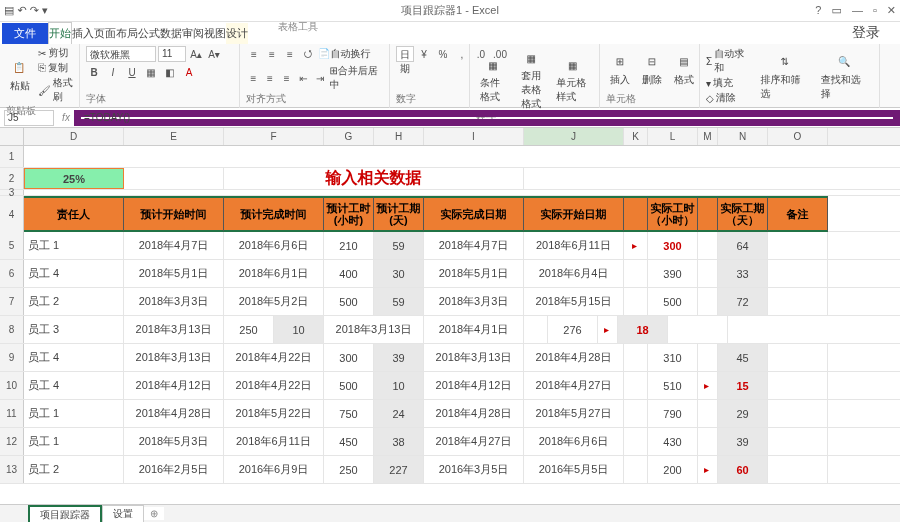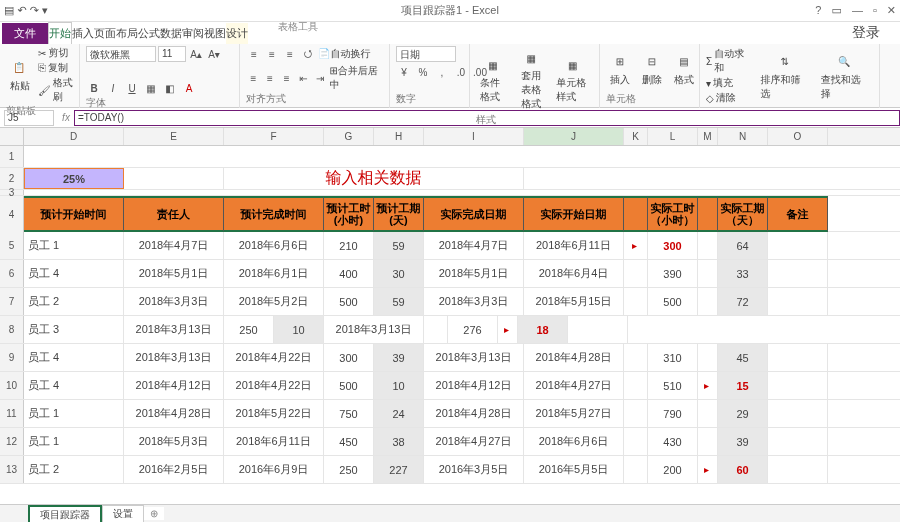--- a/index.html
+++ b/index.html
@@ -3,54 +3,54 @@
 <meta charset="utf-8">
 <style>
 *{box-sizing:border-box;margin:0;padding:0;font-family:"Microsoft YaHei","Segoe UI",sans-serif}
 body{width:900px;height:522px;background:#fff;font-size:11px;color:#444;overflow:hidden;position:relative}
 .titlebar{height:22px;background:#fff;display:flex;align-items:center;justify-content:space-between;padding:0 4px;border-bottom:1px solid #e0e0e0}
 .titlebar .center{position:absolute;left:50%;transform:translateX(-50%);font-size:11px;color:#666}
 .titlebar .left{font-size:11px;color:#555}
 .winctrl{display:flex;gap:10px;color:#666}
 .winctrl span{cursor:default;font-size:11px}
 .tabstrip{height:22px;display:flex;align-items:flex-end;padding-left:2px;position:relative}
-.filetab{background:#701a75;color:#fff;padding:3px 12px;font-size:11px}
+.filetab{background:#1d4ed8;color:#fff;padding:3px 12px;font-size:11px}
 .rtab{padding:3px 0;font-size:11px;color:#444;cursor:default}
 .rtab.active{background:#fff;border:1px solid #ccc;border-bottom:none;color:#217346}
 .tools-hint{color:#888;font-size:10px;position:absolute;top:-2px;left:278px}
 .signin{position:absolute;right:20px;top:2px;font-size:14px;color:#444}
 .ribbon{height:64px;border-bottom:1px solid #ccc;display:flex;background:#f9f9f9}
 .rgroup{border-right:1px solid #e0e0e0;padding:2px 6px;display:flex;flex-direction:column;justify-content:space-between;height:64px}
 .rgroup .glabel{font-size:10px;color:#777;margin-top:auto}
 .rgroup .gbody{display:flex;align-items:center;gap:4px;flex:1}
 .bigbtn{display:flex;flex-direction:column;align-items:center;justify-content:center;gap:1px;font-size:10px;color:#444;padding:2px 4px}
 .bigbtn .ic{width:20px;height:20px;display:flex;align-items:center;justify-content:center}
 .smallstack{display:flex;flex-direction:column;gap:1px;font-size:10px}
 .smallstack div{display:flex;align-items:center;gap:2px}
 .fontsel{border:1px solid #ccc;background:#fff;padding:1px 3px;font-size:10px;width:70px;height:16px}
 .sizesel{border:1px solid #ccc;background:#fff;padding:1px 3px;font-size:10px;width:28px;height:16px}
 .numfmt{border:1px solid #ccc;background:#fff;padding:1px 3px;font-size:10px;width:60px;height:16px}
 .tinybtn{width:16px;height:16px;display:inline-flex;align-items:center;justify-content:center;font-size:10px;color:#555}
 .formulabar{height:20px;border-bottom:1px solid #ccc;display:flex;align-items:center;background:#fff}
 .namebox{width:50px;border:1px solid #ccc;height:16px;margin:0 4px;padding:0 3px;font-size:10px;display:flex;align-items:center}
 .fxlabel{width:16px;text-align:center;font-style:italic;color:#888;font-size:10px}
-.fxinput{flex:1;border:1px solid #701a75;height:16px;padding:0 3px;font-size:10px;display:flex;align-items:center}
+.fxinput{flex:1;border:7px solid #701a75;height:16px;padding:0 3px;font-size:10px;display:flex;align-items:center}
 .grid{position:relative;overflow:hidden;height:376px;background:#fff}
 .colhdrs{display:flex;height:18px;background:#f3f3f3;border-bottom:1px solid #ccc;position:sticky;top:0}
 .rownum{width:24px;background:#f3f3f3;border-right:1px solid #ccc;text-align:center;font-size:10px;color:#555;display:flex;align-items:center;justify-content:center}
 .colhdr{border-right:1px solid #e0e0e0;text-align:center;font-size:10px;color:#555;display:flex;align-items:center;justify-content:center;background:#f3f3f3}
 .colhdr.sel{background:#d4e8d4}
 .sheetrow{display:flex;height:22px;border-bottom:1px solid #e5e5e5}
 .sheetrow.data{height:28px}
 .cell{border-right:1px solid #e5e5e5;padding:2px 4px;display:flex;align-items:center;font-size:11px;overflow:hidden;white-space:nowrap}
 .c-D{width:100px}.c-E{width:100px}.c-F{width:100px}.c-G{width:50px}.c-H{width:50px}.c-I{width:100px}.c-J{width:100px}.c-K{width:24px}.c-L{width:50px}.c-M{width:20px}.c-N{width:50px}.c-O{width:60px}
 .hdrcell{background:#ed7d31;color:#000;font-weight:bold;font-size:11px;justify-content:center;text-align:center;border-right:1px solid #555;border-bottom:2px solid #217346;border-top:2px solid #217346;height:36px;display:flex;align-items:center;line-height:1.1}
 .sheetrow.hdr{height:36px}
-.percent{background:#c4b5fd;border:1px solid #ed7d31;justify-content:center;font-weight:bold}
-.titlecell{color:#c00;font-size:16px;font-weight:normal;justify-content:center}
+.percent{background:#86efac;border:1px solid #ed7d31;justify-content:center;font-weight:bold}
+.titlecell{color:#c00;font-size:16px;font-weight:bold;justify-content:center}
 .greycell{background:#e8e8e8}
 .redtxt{color:#c00;font-weight:bold}
 .flag{color:#c00;font-size:10px;margin-right:2px}
 .num{justify-content:center}
 .sheettabs{height:18px;border-top:1px solid #ccc;display:flex;align-items:center;background:#f3f3f3;padding-left:28px;gap:0}
 .stab{border:1px solid #ccc;border-bottom:none;padding:1px 10px;font-size:10px;background:#fff}
 .stab.active{border:2px solid #217346;border-bottom:none}
 .stab.plus{border:none;padding:1px 6px;color:#888}
 </style>
 </head>
@@ -100,21 +100,21 @@
           </div>
         <div>
             <span>🖌</span>
             <span>格式刷</span>
           </div>
       </div>
     </div>
     <div class="glabel">剪贴板</div>
   </div>
   <div class="rgroup" style="width:160px">
-    <div class="gbody" style="flex-direction:column;align-items:flex-start;gap:18px">
+    <div class="gbody" style="flex-direction:column;align-items:flex-start;gap:2px">
       <div style="display:flex;gap:2px;align-items:center">
         <div class="fontsel">微软雅黑</div>
         <div class="sizesel">11</div>
         <span class="tinybtn">A▴</span>
         <span class="tinybtn">A▾</span>
       </div>
       <div style="display:flex;gap:3px">
         <span class="tinybtn">
             <b>B</b>
           </span>
@@ -145,21 +145,21 @@
         <span class="tinybtn">≡</span>
         <span class="tinybtn">≡</span>
         <span class="tinybtn">⇤</span>
         <span class="tinybtn">⇥</span>
         <span style="font-size:10px">⊞<span>合并后居中</span></span>
       </div>
     </div>
     <div class="glabel">对齐方式</div>
   </div>
   <div class="rgroup" style="width:80px">
-    <div class="gbody" style="flex-direction:column;align-items:flex-start;gap:2px">
+    <div class="gbody" style="flex-direction:row;align-items:flex-start;gap:2px">
       <div class="numfmt">日期</div>
       <div style="display:flex;gap:3px">
         <span class="tinybtn">¥</span>
         <span class="tinybtn">%</span>
         <span class="tinybtn">,</span>
         <span class="tinybtn">.0</span>
         <span class="tinybtn">.00</span>
       </div>
     </div>
     <div class="glabel">数字</div>
@@ -260,22 +260,22 @@
     <div class="cell c-E"></div>
     <div class="cell titlecell" style="width:300px">输入相关数据</div>
   </div>
 
   <div class="sheetrow" style="height:6px">
       <div class="rownum">3</div>
     </div>
 
   <div class="sheetrow hdr">
     <div class="rownum" style="height:36px">4</div>
+    <div class="hdrcell c-D">责任人</div>
     <div class="hdrcell c-E">预计开始时间</div>
-    <div class="hdrcell c-D">责任人</div>
     <div class="hdrcell c-F">预计完成时间</div>
     <div class="hdrcell c-G" style="white-space:pre-line">预计工时
 (小时)</div>
     <div class="hdrcell c-H" style="white-space:pre-line">预计工期
 (天)</div>
     <div class="hdrcell c-J">实际完成日期</div>
     <div class="hdrcell c-I">实际开始日期</div>
     <div class="hdrcell c-K"></div>
     <div class="hdrcell c-L" style="white-space:pre-line">实际工时
 （小时）</div>
@@ -332,20 +332,21 @@
         <div class="cell c-N num greycell ">72</div>
         <div class="cell c-O"></div>
       </div>
       <div class="sheetrow data">
         <div class="rownum">8</div>
         <div class="cell c-D">员工 3</div>
         <div class="cell c-E num">2018年3月13日</div>
         <div class="cell c-G num">250</div>
         <div class="cell c-H num greycell">10</div>
         <div class="cell c-I num">2018年3月13日</div>
+        <div class="cell c-J num">2018年4月1日</div>
         <div class="cell c-K num"></div>
         <div class="cell c-L num ">276</div>
         <div class="cell c-M num">
           <span class="flag">▸</span>
         </div>
         <div class="cell c-N num greycell redtxt">18</div>
         <div class="cell c-O"></div>
       </div>
       <div class="sheetrow data">
         <div class="rownum">9</div>

